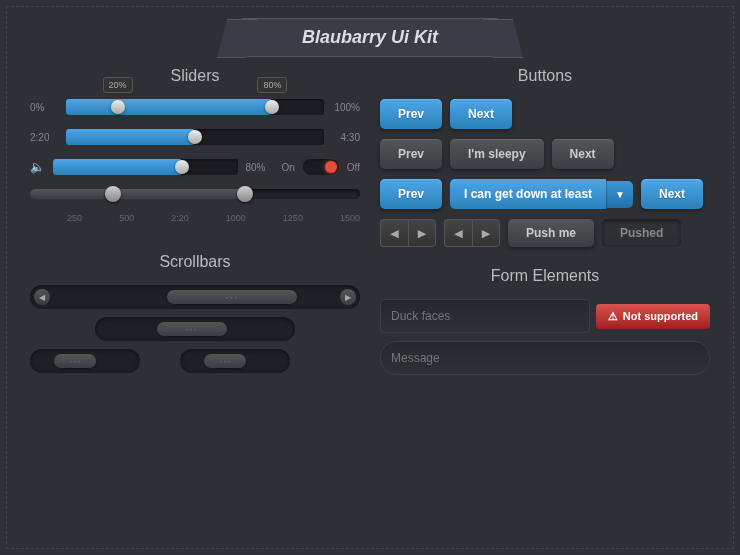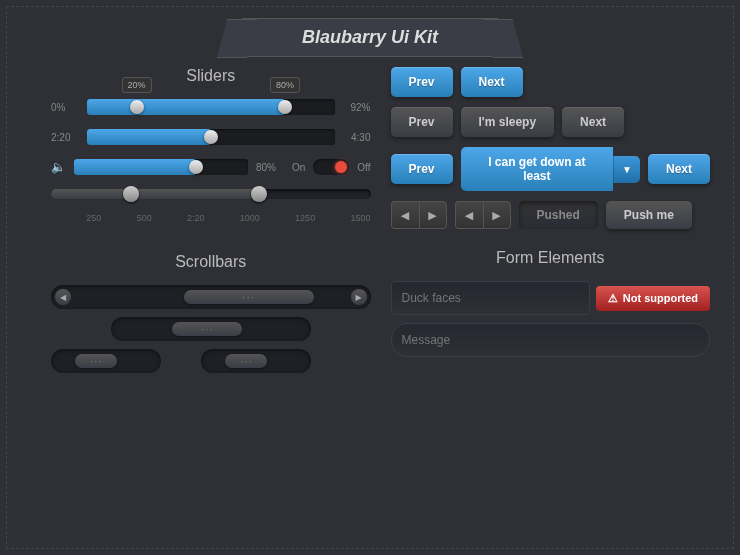--- a/index.html
+++ b/index.html
@@ -68,21 +68,20 @@
     
     .main-content {
       display: flex;
       padding: 0 30px;
       gap: 20px;
     }
 
     .left-panel {
       flex: 1;
       max-width: 340px;
-      margin-left: 21px;
     }
 
     .right-panel {
       flex: 1;
       max-width: 360px;
     }
 
     
     .section-title {
       text-align: center;
@@ -495,21 +494,21 @@
           <div class="slider-fill" style="width:80%;"></div>
 
           <div class="slider-badge" style="left:20%;">20%</div>
 
           <div class="slider-badge" style="left:80%;">80%</div>
 
           <div class="slider-thumb" style="left:20%;"></div>
 
           <div class="slider-thumb" style="left:80%;"></div>
         </div>
-        <span class="slider-label right">92%</span>
+        <span class="slider-label right">100%</span>
       </div>
 
       <div class="slider-row">
         <span class="slider-label">2:20</span>
         <div class="slider-track" style="position:relative;">
           <div class="slider-fill" style="width:50%;"></div>
           <div class="slider-thumb" style="left:50%;"></div>
         </div>
         <span class="slider-label right">4:30</span>
       </div>
@@ -582,20 +581,21 @@
           </div>
         </div>
       </div>
     </div>
 
   </div>
 
   <div class="right-panel">
 
     <div class="buttons-section">
+      <div class="section-title">Buttons</div>
 
       <div class="button-row">
         <button class="btn btn-blue">Prev</button>
         <button class="btn btn-blue">Next</button>
       </div>
 
       <div class="button-row">
         <button class="btn btn-dark">Prev</button>
         <button class="btn btn-dark">I'm sleepy</button>
         <button class="btn btn-dark">Next</button>
@@ -612,22 +612,22 @@
 
       <div class="button-row">
         <div class="btn-icon-pair">
           <div class="btn-icon">◀</div>
           <div class="btn-icon">▶</div>
         </div>
         <div class="btn-icon-pair">
           <div class="btn-icon">◀</div>
           <div class="btn-icon">▶</div>
         </div>
+        <button class="btn btn-push">Push me</button>
         <button class="btn btn-pushed">Pushed</button>
-        <button class="btn btn-push">Push me</button>
       </div>
     </div>
 
     <div class="form-section">
       <div class="section-title">Form Elements</div>
 
 
       <div class="form-row">
         <input class="form-input" type="text" placeholder="Duck faces" style="">
         <div class="form-badge form-badge-red">

